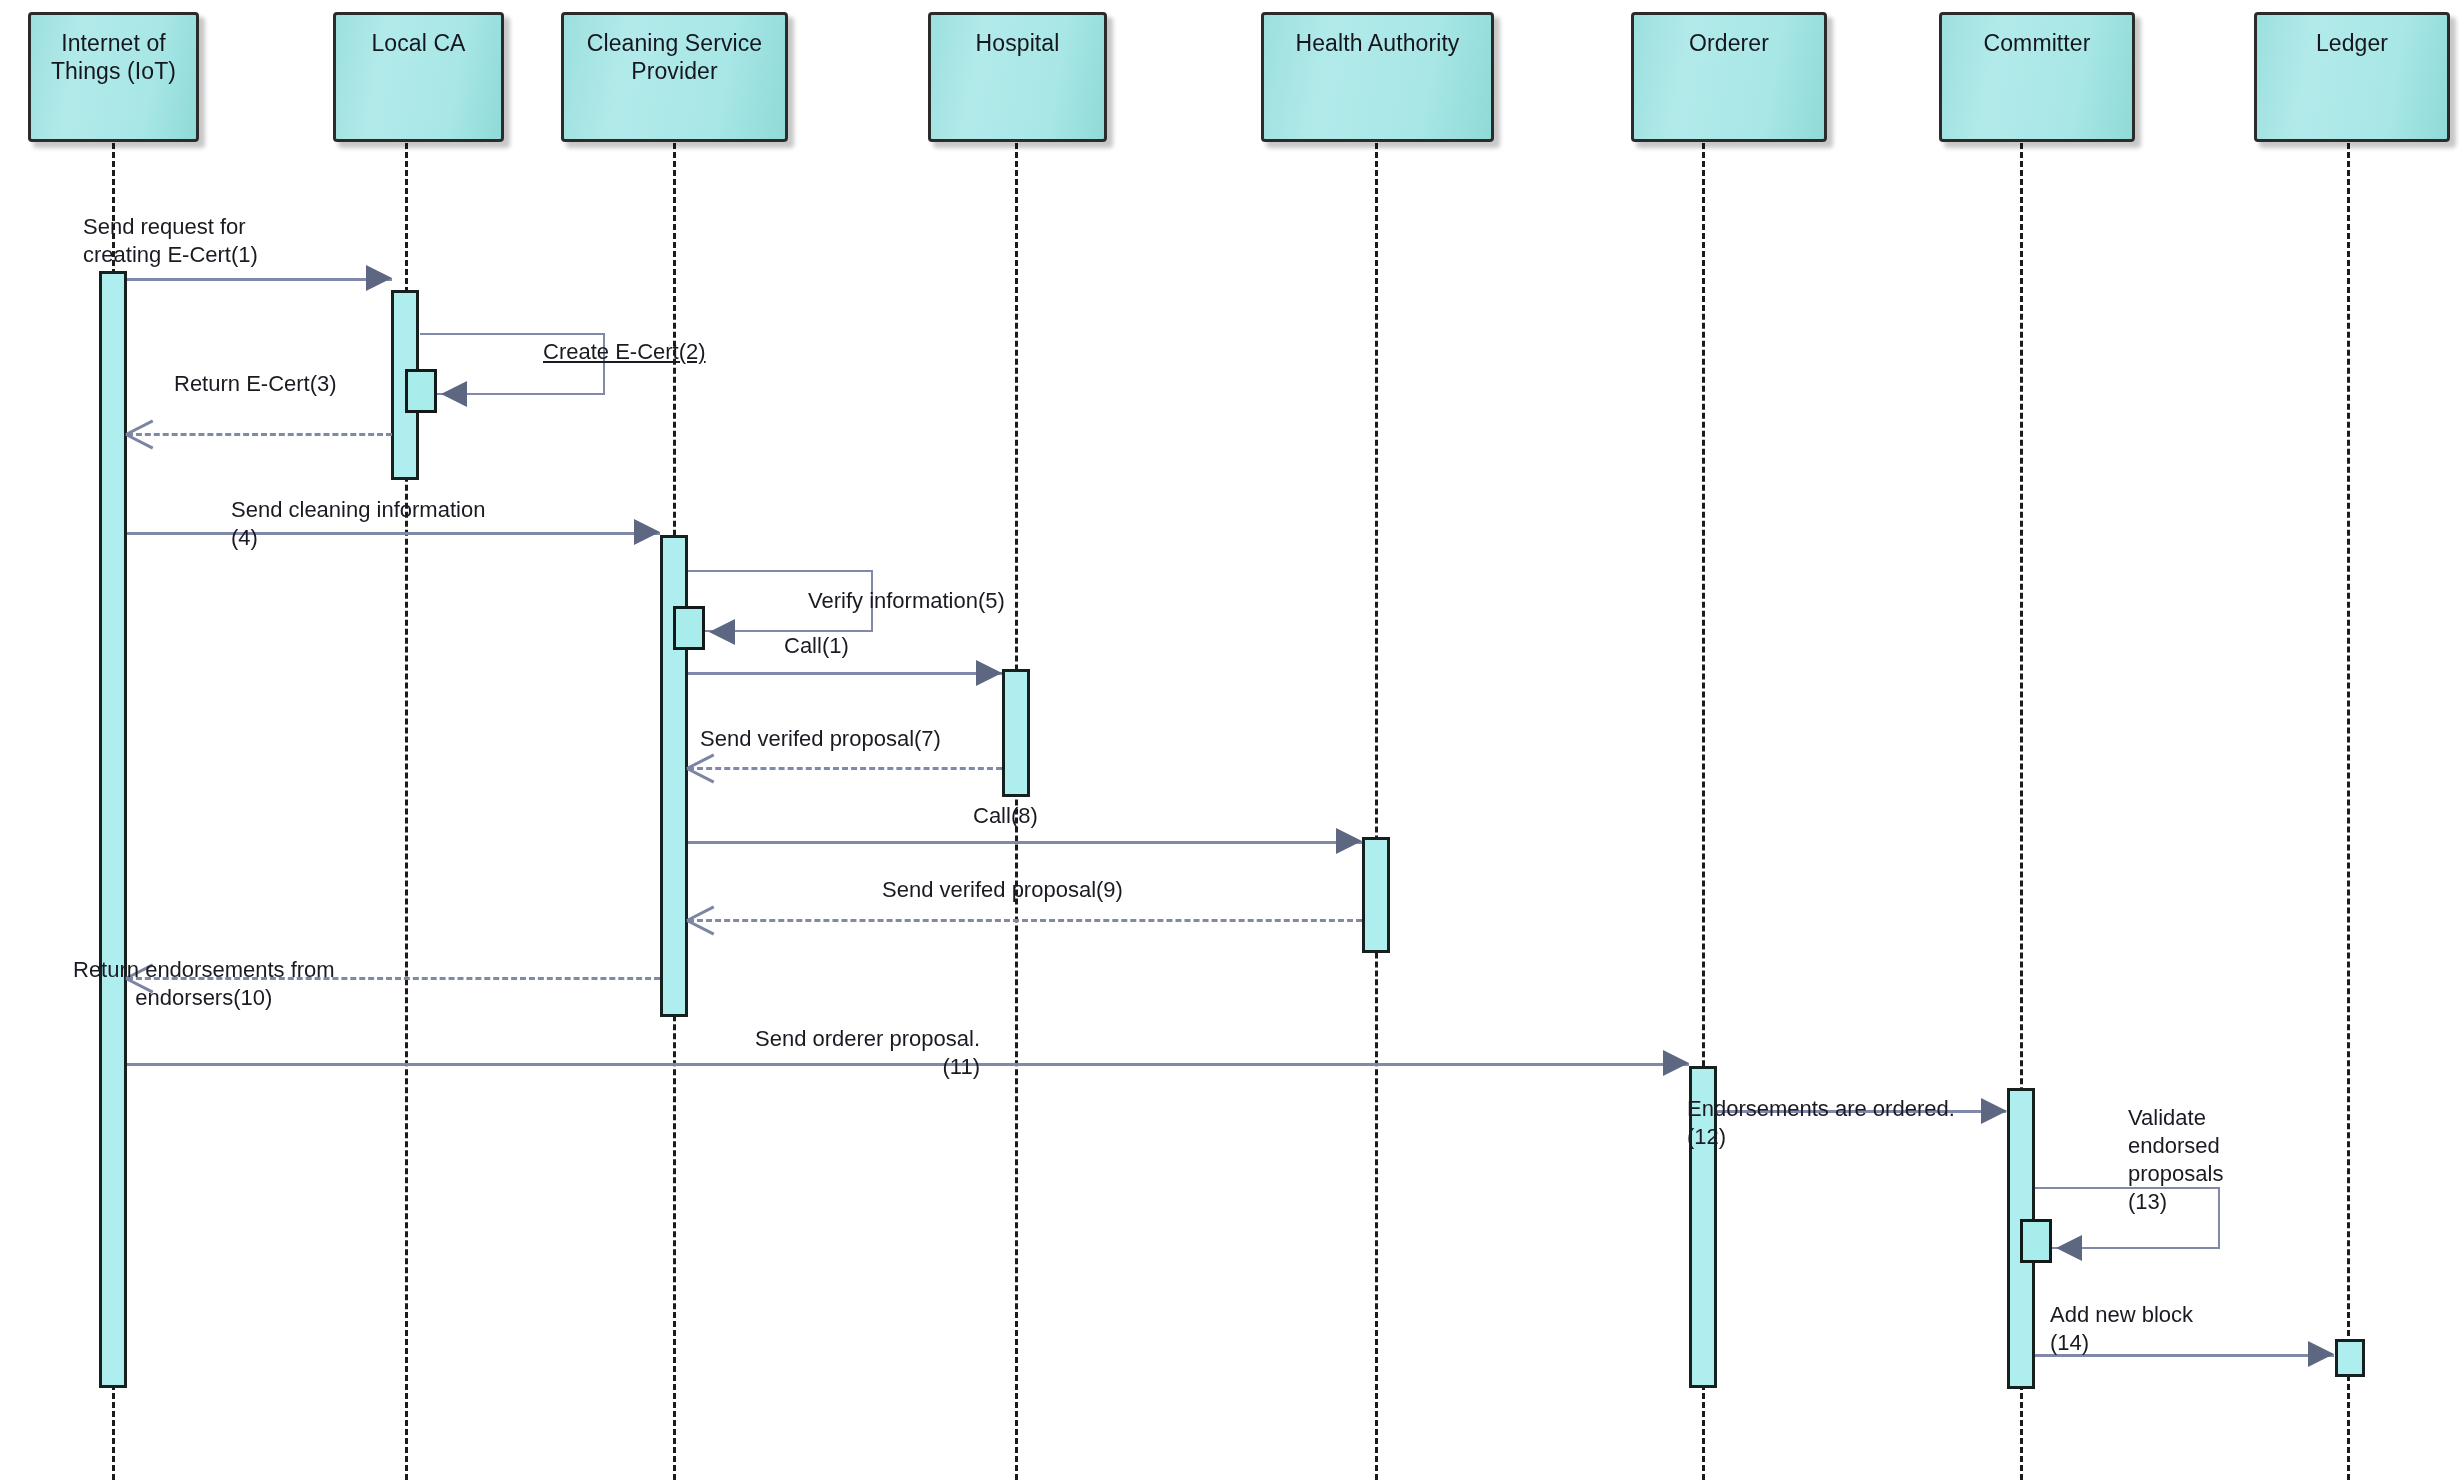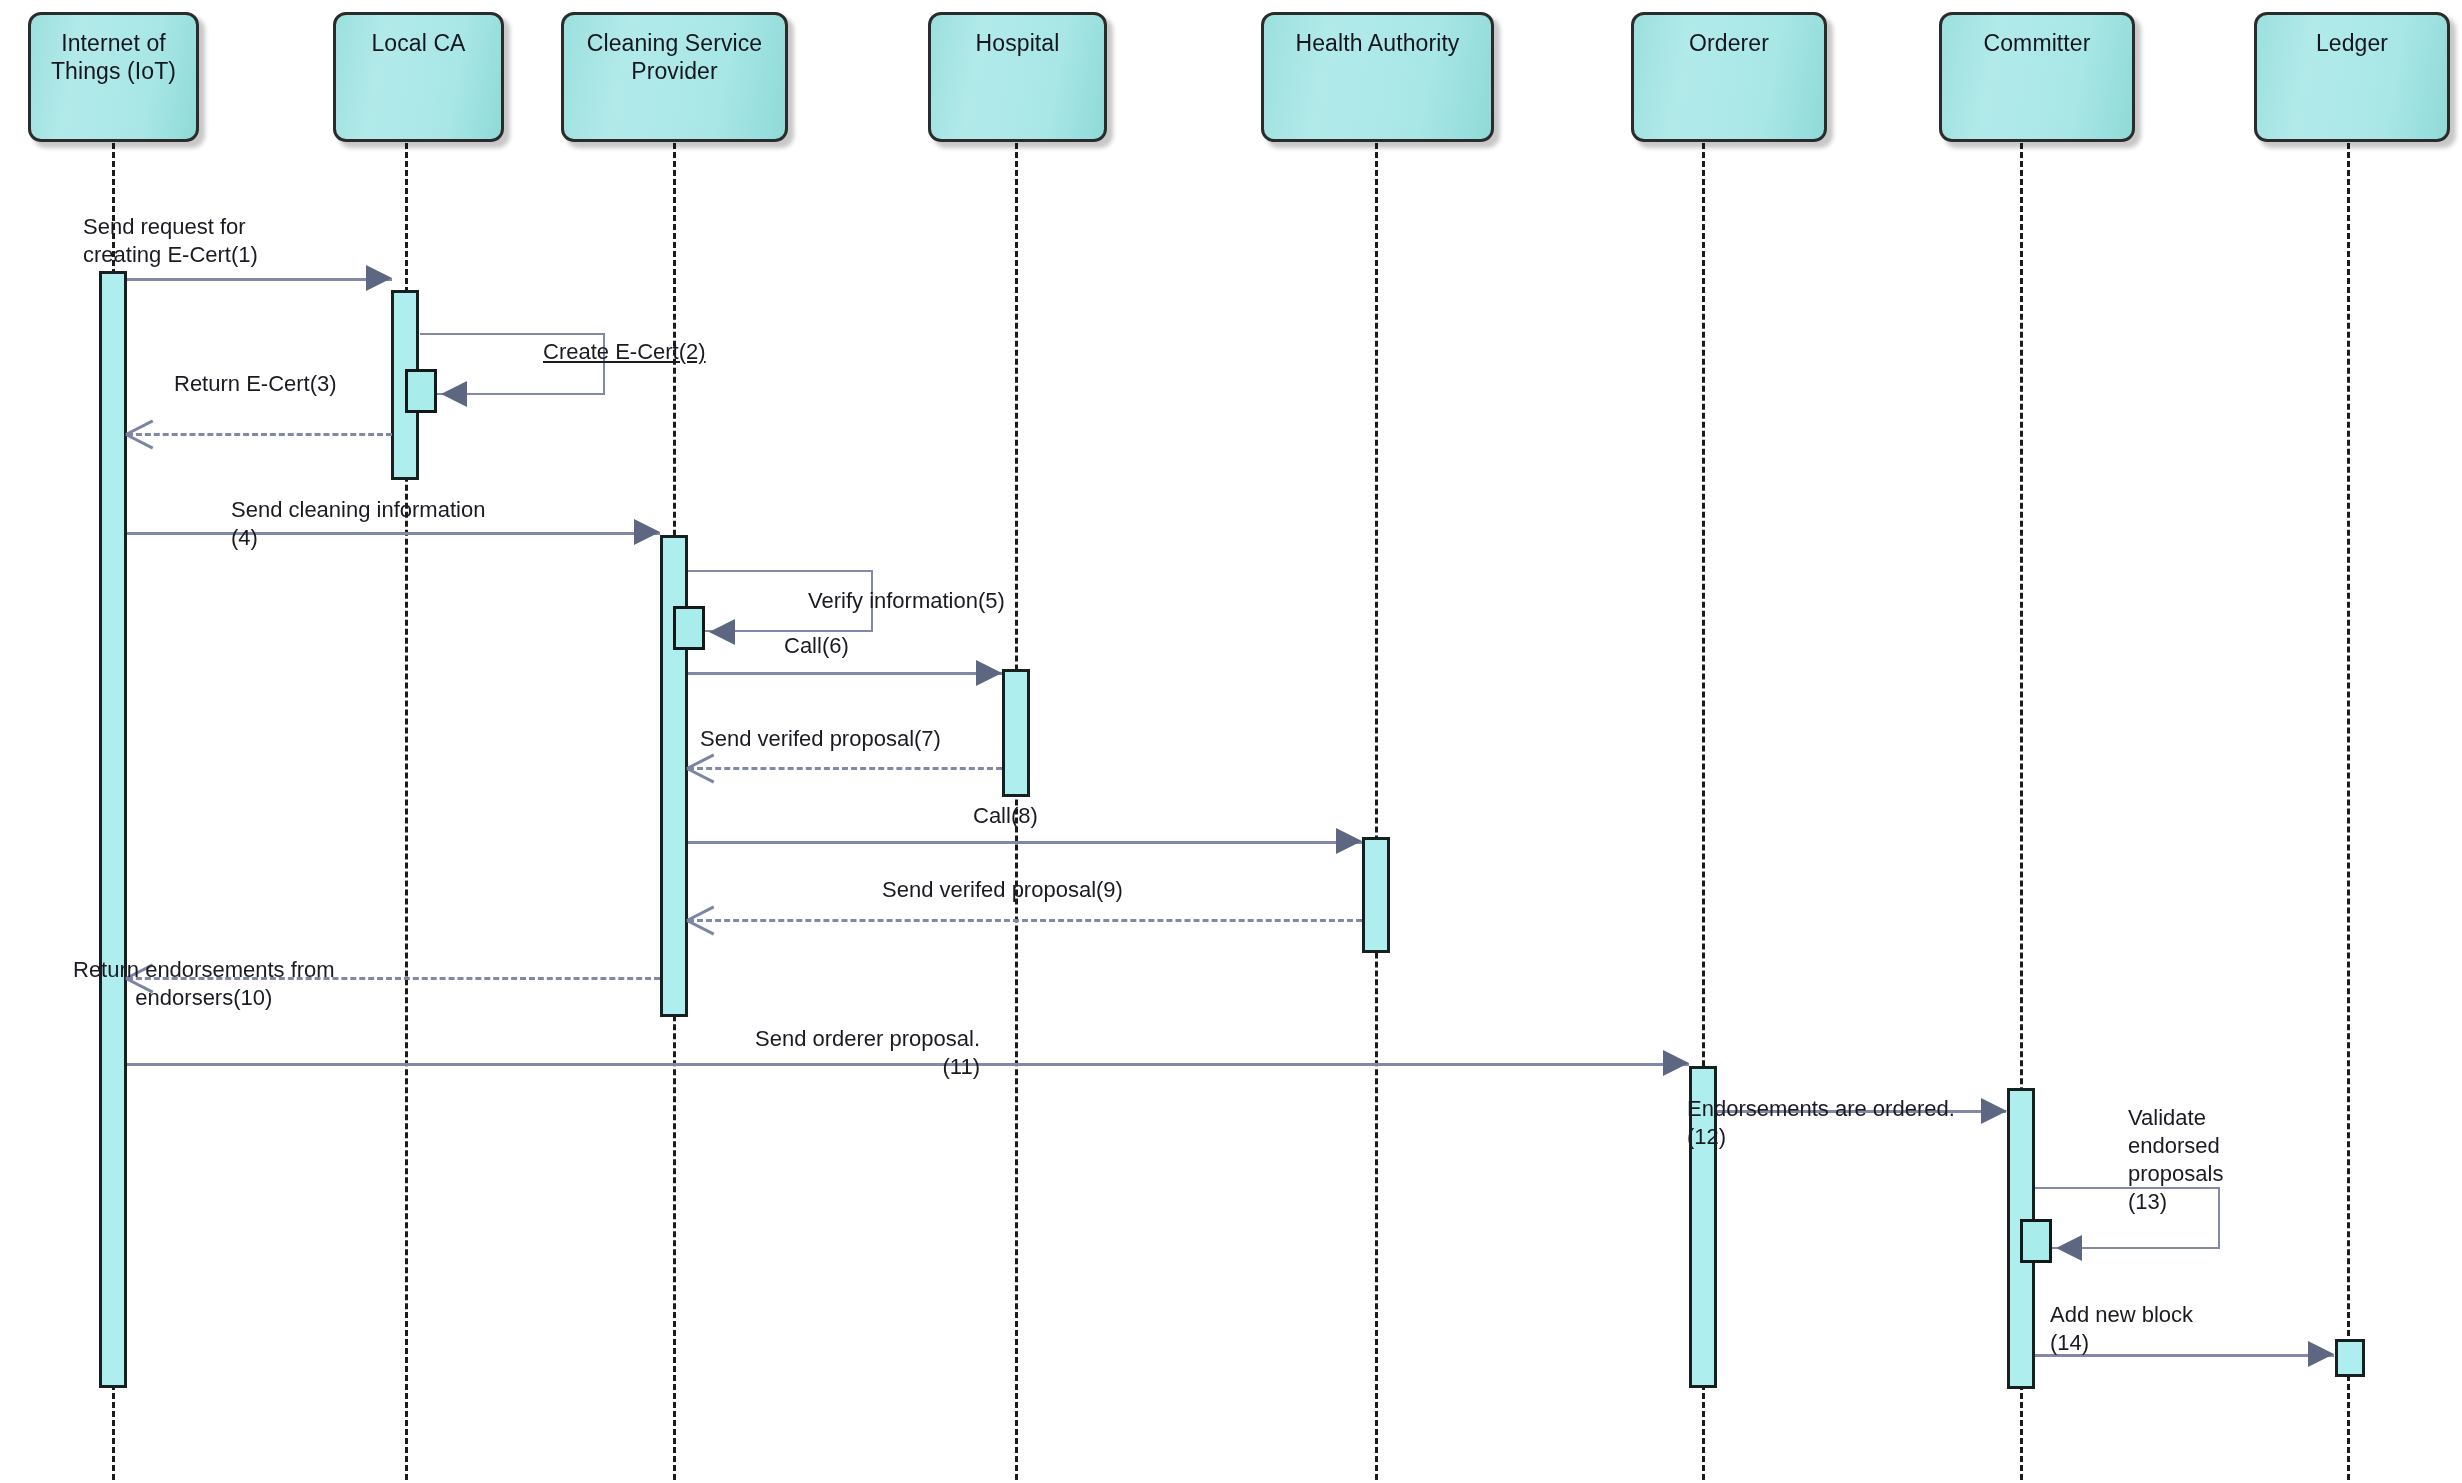--- a/index.html
+++ b/index.html
@@ -16,21 +16,21 @@
     font-family: "Liberation Sans", sans-serif;
     overflow: hidden;
   }
 
   
   .participant {
     position: absolute;
     box-sizing: border-box;
     background: linear-gradient(100deg, #9ce0dd 0%, #b2eaea 28%, #a8e7e6 70%, #8fdad8 100%);
     border: 3.1px solid #2b2b2b;
-    border-radius: 13px;
+    border-radius: 4px;
     box-shadow: 5.6px 5.6px 4.3px rgba(0,0,0,0.22);
     display: flex;
     align-items: flex-start;
     justify-content: center;
     padding-top: 13.6px;
   }
   .participant .plabel {
     font-size: 23px;
     font-weight: 400;
     color: #16161f;
@@ -219,21 +219,21 @@
     </div>
 
   <div id="labels-layer">
       <div class="msglabel left" style="left: 83px; top: 213px;">Send request for
 creating E-Cert(1)</div>
       <div class="msglabel left" style="left: 543px; top: 338px; text-decoration: underline;">Create E-Cert(2)</div>
       <div class="msglabel left" style="left: 174px; top: 370px;">Return E-Cert(3)</div>
       <div class="msglabel left" style="left: 231px; top: 496px;">Send cleaning information
                 (4)</div>
       <div class="msglabel left" style="left: 808px; top: 587px;">Verify information(5)</div>
-      <div class="msglabel left" style="left: 784px; top: 632px;">Call(6)</div>
+      <div class="msglabel left" style="left: 784px; top: 632px;">Call(1)</div>
       <div class="msglabel left" style="left: 700px; top: 725px;">Send verifed proposal(7)</div>
       <div class="msglabel left" style="left: 973px; top: 802px;">Call(8)</div>
       <div class="msglabel left" style="left: 882px; top: 876px;">Send verifed proposal(9)</div>
       <div class="msglabel left" style="left: 73px; top: 956px; text-align: center;">Return endorsements  from
         endorsers(10)</div>
       <div class="msglabel left" style="left: 755px; top: 1025px; text-align: right;">Send orderer proposal.
               (11)</div>
       <div class="msglabel left" style="left: 1687px; top: 1059px; margin-top: 36px;">Endorsements are ordered.
                  (12)</div>
       <div class="msglabel left" style="left: 2128px; top: 1104px;">Validate

